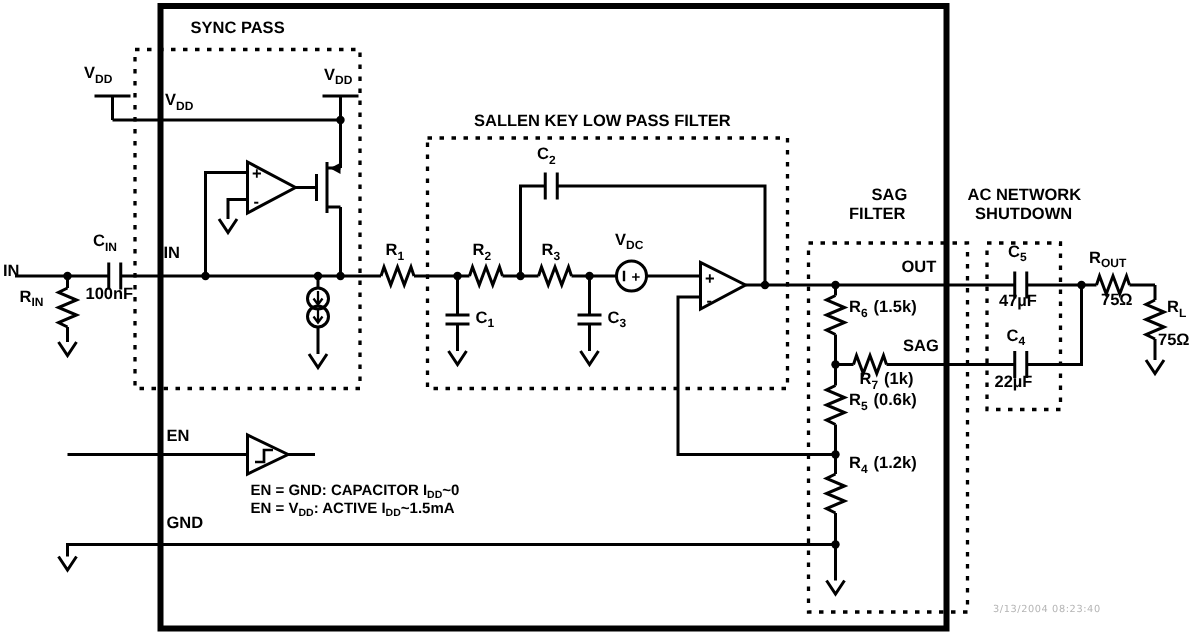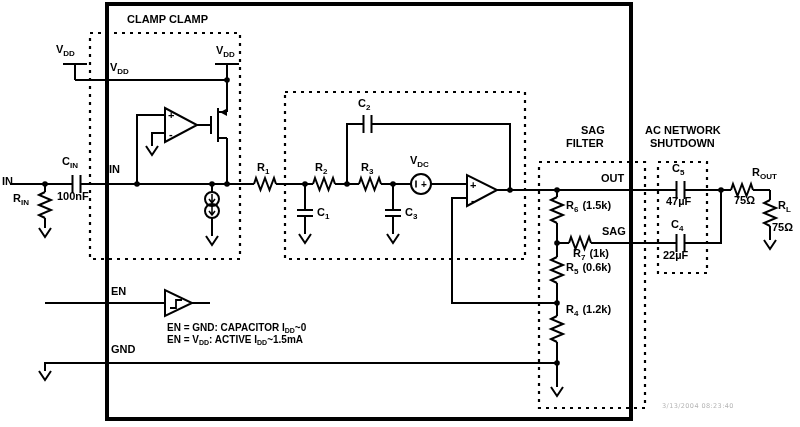--- a/index.html
+++ b/index.html
@@ -131,21 +131,22 @@
     </g>
   </g>
 
   <text x="168" y="119" font-size="11">+</text>
   <text x="169" y="138" font-size="11">-</text>
   <text x="470" y="189" font-size="11">+</text>
   <text x="471" y="204" font-size="11">-</text>
   <text x="421" y="188" font-size="10">+</text>
 </svg>
 
-<div class="lbl" style="left:127px;top:14px"><span>CLAMP CLAMP</span></div>
+<div class="lbl" style="left:127px;top:14px"><span>SYNC PASS</span></div>
+<div class="lbl" style="left:316px;top:76px"><span>SALLEN KEY LOW PASS FILTER</span></div>
 <div class="lbl" style="left:581px;top:125px"><span>SAG</span></div>
 <div class="lbl" style="left:566px;top:138px"><span>FILTER</span></div>
 <div class="lbl" style="left:645px;top:125px"><span>AC NETWORK</span></div>
 <div class="lbl" style="left:650px;top:138px"><span>SHUTDOWN</span></div>
 
 <div class="lbl" style="left:2px;top:176px"><span>IN</span></div>
 <div class="lbl" style="left:109px;top:164px"><span>IN</span></div>
 <div class="lbl" style="left:13px;top:193px"><span>R</span><span class="sb">IN</span></div>
 <div class="lbl" style="left:62px;top:156px"><span>C</span><span class="sb">IN</span></div>
 <div class="lbl" style="left:57px;top:191px"><span>100nF</span></div>
@@ -168,21 +169,21 @@
 <div class="lbl" style="left:566px;top:200px"><span>R</span><span class="sb">6</span><span class="val">(1.5k)</span></div>
 <div class="lbl" style="left:573px;top:248px"><span>R</span><span class="sb">7</span><span class="val">(1k)</span></div>
 <div class="lbl" style="left:566px;top:262px"><span>R</span><span class="sb">5</span><span class="val">(0.6k)</span></div>
 <div class="lbl" style="left:566px;top:304px"><span>R</span><span class="sb">4</span><span class="val">(1.2k)</span></div>
 
 <div class="lbl" style="left:672px;top:163px"><span>C</span><span class="sb">5</span></div>
 <div class="lbl" style="left:666px;top:196px"><span>47µF</span></div>
 <div class="lbl" style="left:671px;top:219px"><span>C</span><span class="sb">4</span></div>
 <div class="lbl" style="left:663px;top:250px"><span>22µF</span></div>
 
-<div class="lbl" style="left:752px;top:167px"><span>R</span><span class="sb">OUT</span></div>
+<div class="lbl" style="left:726px;top:167px"><span>R</span><span class="sb">OUT</span></div>
 <div class="lbl" style="left:734px;top:195px"><span>75Ω</span></div>
 <div class="lbl" style="left:778px;top:200px"><span>R</span><span class="sb">L</span></div>
 <div class="lbl" style="left:772px;top:222px"><span>75Ω</span></div>
 
 <div class="lbl" style="left:111px;top:286px"><span>EN</span></div>
 <div class="lbl note" style="left:167px;top:322px"><span>EN = GND: CAPACITOR I</span><span class="sb">DD</span><span>~0</span></div>
 <div class="lbl note" style="left:167px;top:334px"><span>EN = V</span><span class="sb">DD</span><span>: ACTIVE I</span><span class="sb">DD</span><span>~1.5mA</span></div>
 <div class="lbl" style="left:111px;top:344px"><span>GND</span></div>
 
 <div class="lbl wm" style="left:662px;top:402px"><span>3/13/2004 08:23:40</span></div>

